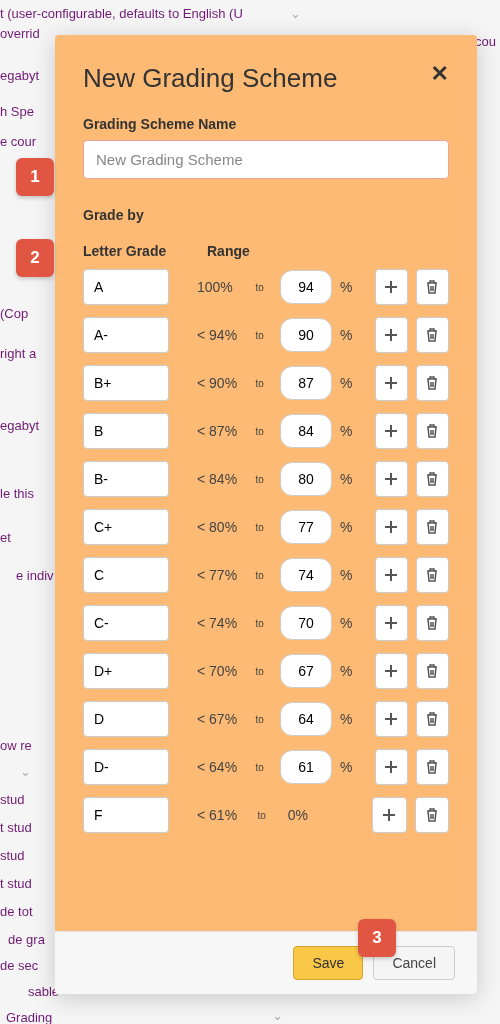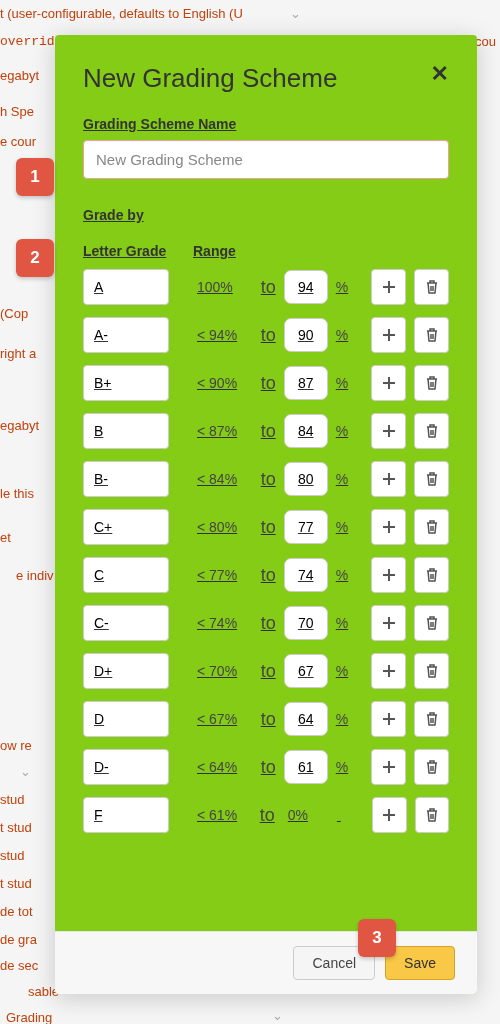--- a/index.html
+++ b/index.html
@@ -7,36 +7,36 @@
       font-family: -apple-system, BlinkMacSystemFont, "Segoe UI", Helvetica, Arial, sans-serif;
       background: #f5f5f5;
       width: 500px;
       height: 1024px;
       overflow: hidden;
       position: relative;
       color: #333;
     }
     .bg-text {
       position: absolute;
-      color: #c2410c;
+      color: #701a75;
       font-size: 13px;
       white-space: nowrap;
     }
     .bg-chevron {
       position: absolute;
       color: #aaa;
       font-size: 13px;
     }
     .modal {
       position: absolute;
       top: 35px;
       left: 55px;
       right: 23px;
       bottom: 30px;
-      background: #84cc16;
+      background: #fdba74;
       border-radius: 4px;
       box-shadow: 0 4px 24px rgba(0,0,0,0.18);
       display: flex;
       flex-direction: column;
     }
     .modal-header {
       padding: 28px 28px 16px 28px;
       display: flex;
       justify-content: space-between;
       align-items: flex-start;
@@ -52,21 +52,20 @@
       font-size: 22px;
       font-weight: bold;
       color: #333;
       cursor: pointer;
       line-height: 1;
     }
     .modal-body {
       padding: 0 28px 18px 28px;
       flex: 1;
       overflow-y: auto;
-      text-decoration: underline;
     }
     .field-label {
       font-size: 14px;
       font-weight: 700;
       color: #333;
       margin-bottom: 8px;
       margin-top: 6px;
     }
     .text-input {
       width: 100%;
@@ -106,21 +105,21 @@
       background: #333;
       border-radius: 50%;
     }
     .grade-section { margin-top: 20px; }
     .grade-headers {
       display: flex;
       font-size: 14px;
       font-weight: 700;
       margin-bottom: 10px;
     }
-    .col-letter { width: 110px; }
+    .col-letter { width: 124px; }
     .col-range { width: 60px; }
     .grade-rows { display: flex; flex-direction: column; gap: 12px; }
     .grade-row {
       display: flex;
       align-items: center;
       gap: 8px;
     }
     .letter-input {
       width: 86px;
       padding: 9px 10px;
@@ -129,30 +128,29 @@
       font-size: 14px;
     }
     .range-upper {
       width: 55px;
       text-align: left;
       font-size: 14px;
       color: #444;
       margin-left: 20px;
     }
     .to-txt {
-      font-size: 18px;
+      font-size: 10px;
       color: #444;
       width: 18px;
-      text-align: right;
     }
     .range-lower-input {
-      width: 44px;
+      width: 52px;
       padding: 8px 6px;
       border: 1px solid #ccc;
-      border-radius: 7px;
+      border-radius: 12px;
       font-size: 14px;
       text-align: center;
     }
     .range-lower-text {
       width: 48px;
       font-size: 14px;
       color: #444;
       padding-left: 5px;
     }
     .pct-sym {
@@ -214,39 +212,39 @@
       font-weight: 600;
       z-index: 30;
       box-shadow: 0 2px 4px rgba(0,0,0,0.2);
     }
   </style>
 </head>
 <body>
 
 <div class="bg-text" style="top:6px;left:0;">t (user-configurable, defaults to English (U</div>
 <div class="bg-chevron" style="top:6px;left:290px;">⌄</div>
-<div class="bg-text" style="top:34px;left:0;font-family:Liberation Mono, monospace;">overrid</div>
+<div class="bg-text" style="top:26px;left:0;">overrid</div>
 <div class="bg-text" style="top:34px;right:4px;">cou</div>
 <div class="bg-text" style="top:68px;left:0;">egabyt</div>
 <div class="bg-text" style="top:104px;left:0;">h Spe</div>
 <div class="bg-text" style="top:134px;left:0;">e cour</div>
 <div class="bg-text" style="top:306px;left:0;">(Cop</div>
 <div class="bg-text" style="top:346px;left:0;">right a</div>
 <div class="bg-text" style="top:418px;left:0;">egabyt</div>
 <div class="bg-text" style="top:486px;left:0;">le this</div>
 <div class="bg-text" style="top:530px;left:0;">et</div>
 <div class="bg-text" style="top:568px;left:0;padding-left:16px;">e indiv</div>
 <div class="bg-text" style="top:738px;left:0;">ow re</div>
 <div class="bg-chevron" style="top:764px;left:20px;">⌄</div>
 <div class="bg-text" style="top:792px;left:0;">stud</div>
 <div class="bg-text" style="top:820px;left:0;">t stud</div>
 <div class="bg-text" style="top:848px;left:0;">stud</div>
 <div class="bg-text" style="top:876px;left:0;">t stud</div>
 <div class="bg-text" style="top:904px;left:0;">de tot</div>
-<div class="bg-text" style="top:932px;left:0;">de gra</div>
+<div class="bg-text" style="top:932px;left:0;padding-left:8px;">de gra</div>
 <div class="bg-text" style="top:958px;left:0;">de sec</div>
 <div class="bg-text" style="top:984px;left:0;margin-left:28px;">sable</div>
 <div class="bg-text" style="top:1010px;left:6px;">Grading</div>
 <div class="bg-chevron" style="top:1008px;left:272px;">⌄</div>
 
 <div class="callout" style="top:158px;left:16px;">1</div>
 <div class="callout" style="top:239px;left:16px;">2</div>
 <div class="callout" style="top:919px;left:358px;">3</div>
 
 <div class="modal">
@@ -493,16 +491,16 @@
               <svg class="trash-svg" viewBox="0 0 14 16">
                 <path d="M2 4h10M5 4V2h4v2M3 4l1 10h6l1-10M6 7v5M8 7v5"></path>
               </svg>
             </button>
           </div>
         </div>
     </div>
   </div>
 
   <div class="modal-footer">
+    <button class="btn btn-save">Save</button>
     <button class="btn btn-cancel">Cancel</button>
-    <button class="btn btn-save">Save</button>
   </div>
 </div>
 
 </body></html>

